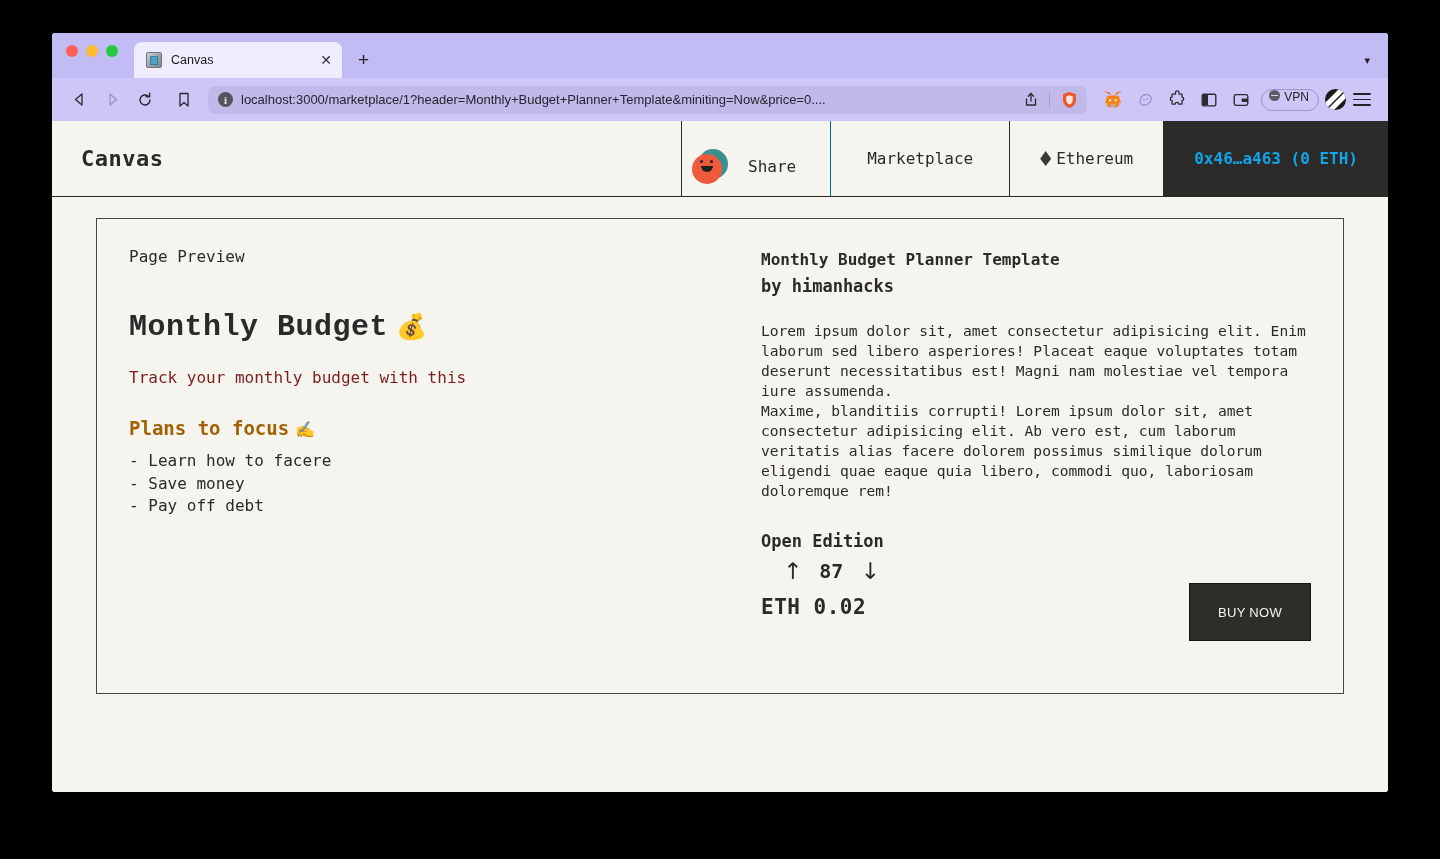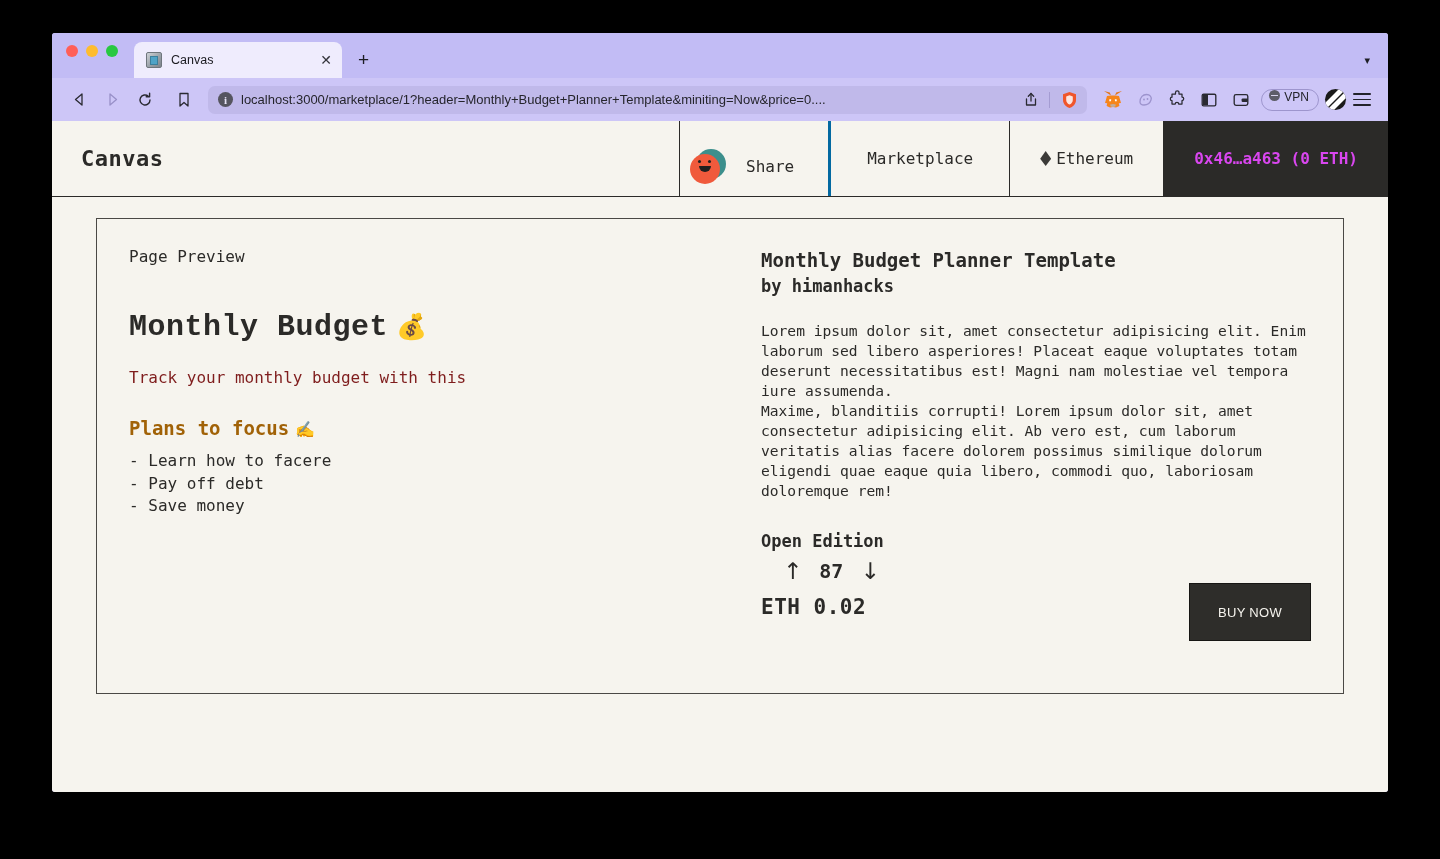--- a/index.html
+++ b/index.html
@@ -261,21 +261,21 @@
     letter-spacing: 0.5px;
     color: #2b2a28;
     flex: 1 1 auto;
   }
   .header-share {
     display: flex;
     align-items: center;
     gap: 20px;
     padding: 16px 34px 0 10px;
     border-left: 1px solid #2b2a28;
-    border-right: 3px solid #0369a1;
+    border-right: 1px solid #0369a1;
   }
   .avatar {
     position: relative;
     width: 36px; height: 36px;
     flex: 0 0 36px;
   }
   .avatar .teal {
     position: absolute;
     right: 0; top: 0;
     width: 30px; height: 30px;
@@ -328,21 +328,21 @@
     background: #3b3a37;
     clip-path: polygon(50% 0%, 100% 52%, 50% 100%, 0% 52%);
     flex: 0 0 11px;
   }
   .header-wallet {
     display: flex;
     align-items: center;
     justify-content: center;
     padding: 0 30px;
     background: #2b2a28;
-    color: #d946ef;
+    color: #0ea5e9;
     font-family: "DejaVu Sans Mono", monospace;
     font-weight: bold;
     font-size: 16px;
     white-space: nowrap;
     cursor: pointer;
   }
 
   
   .page-body {
     padding: 21px 44px 0 44px;
@@ -391,21 +391,21 @@
     font-family: "DejaVu Sans Mono", monospace;
     font-size: 16px;
     color: #2b2a28;
     line-height: 21.5px;
     margin-bottom: 1px;
   }
 
   .listing-title {
     font-family: "DejaVu Sans Mono", monospace;
     font-weight: bold;
-    font-size: 19px;
+    font-size: 16px;
     color: #2b2a28;
     line-height: 26px;
   }
   .listing-author {
     font-family: "DejaVu Sans Mono", monospace;
     font-weight: bold;
     font-size: 17px;
     color: #2b2a28;
     line-height: 26px;
     margin-bottom: 22px;
@@ -630,22 +630,22 @@
               <span>Monthly Budget</span><span class="emoji">💰</span>
             </div>
 
             <div class="doc-para">Track your monthly budget with this</div>
 
             <div class="doc-subtitle">
               <span>Plans to focus</span><span class="emoji">✍️</span>
             </div>
 
             <div class="doc-list-item">-  Learn how to facere</div>
+            <div class="doc-list-item">-  Save money</div>
             <div class="doc-list-item">-  Pay off debt</div>
-            <div class="doc-list-item">-  Save money</div>
           </div>
 
           <div class="col-right">
             <div class="listing-title">Monthly Budget Planner Template</div>
             <div class="listing-author">by himanhacks</div>
 
             <div class="listing-desc">
               <p>Lorem ipsum dolor sit, amet consectetur adipisicing elit. Enim laborum sed libero asperiores! Placeat eaque voluptates totam deserunt necessitatibus est! Magni nam molestiae vel tempora iure assumenda.</p>
               <p>Maxime, blanditiis corrupti! Lorem ipsum dolor sit, amet consectetur adipisicing elit. Ab vero est, cum laborum veritatis alias facere dolorem possimus similique dolorum eligendi quae eaque quia libero, commodi quo, laboriosam doloremque rem!</p>
             </div>

